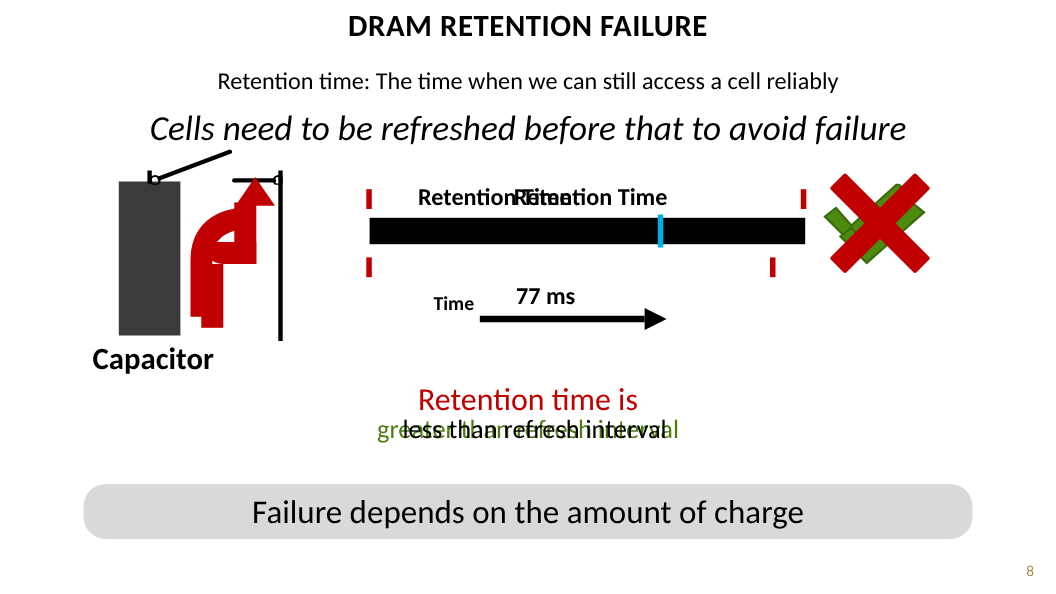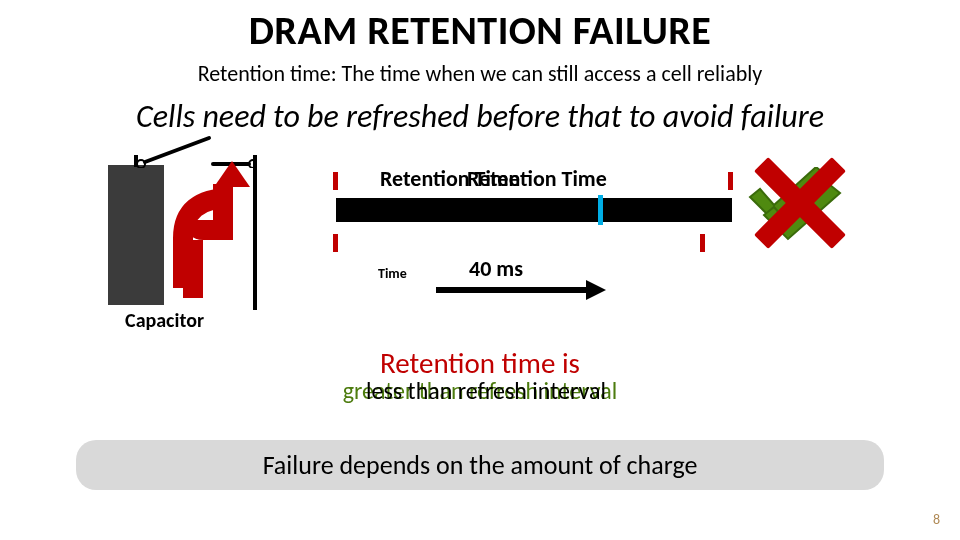--- a/index.html
+++ b/index.html
@@ -16,21 +16,21 @@
     position: relative;
     width: 960px;
     height: 540px;
   }
   .title {
     position: absolute;
     top: 6px;
     left: 0;
     width: 100%;
     text-align: center;
-    font-size: 40px;
+    font-size: 28px;
     font-weight: 800;
     letter-spacing: 0.5px;
   }
   .line1 {
     position: absolute;
     top: 60px;
     left: 0;
     width: 100%;
     text-align: center;
     font-size: 22px;
@@ -108,23 +108,23 @@
     height: 0;
     border-left: 18px solid transparent;
     border-right: 18px solid transparent;
     border-bottom: 26px solid #c00000;
   }
   .cap-label {
     position: absolute;
     left: 84px;
     top: 308px;
     width: 120px;
-    font-size: 20px;
-    font-weight: 700;
-    text-align: right;
+    font-size: 28px;
+    font-weight: 700;
+    text-align: left;
   }
 
   
   .rt-label1 {
     position: absolute;
     left: 380px;
     top: 165px;
     font-size: 22px;
     font-weight: 700;
   }
@@ -177,23 +177,23 @@
   }
   .refresh-ms {
     position: absolute;
     left: 469px;
     top: 255px;
     font-size: 22px;
     font-weight: 700;
   }
   .time-lbl {
     position: absolute;
-    left: 378px;
+    left: 394px;
     top: 265px;
-    font-size: 14px;
+    font-size: 18px;
     font-weight: 700;
   }
   .time-arrow-svg {
     position: absolute;
     left: 436px;
     top: 278px;
     width: 170px;
     height: 24px;
   }
   .time-arrow-svg line {
@@ -286,21 +286,21 @@
     position: absolute;
     left: 76px;
     right: 76px;
     top: 440px;
     height: 50px;
     background: #d9d9d9;
     border-radius: 20px;
     display: flex;
     align-items: center;
     justify-content: center;
-    font-size: 26px;
+    font-size: 30px;
   }
   .page-num {
     position: absolute;
     right: 20px;
     bottom: 12px;
     font-size: 14px;
     color: #b08a56;
   }
 </style>
 </head>
@@ -336,21 +336,21 @@
 
   <span class="rt-label1">Retention Time</span>
   <span class="rt-label2">Retention Time</span>
   <div class="rt-tick-left"></div>
   <div class="rt-tick-right"></div>
   <div class="black-bar"></div>
   <div class="cyan-mark"></div>
 
   <div class="ri-tick-left"></div>
   <div class="ri-tick-right"></div>
-  <span class="refresh-ms">40 ms</span>
+  <span class="refresh-ms">77 ms</span>
   <span class="time-lbl">Time</span>
   <svg class="time-arrow-svg" viewBox="0 0 170 24">
     <line x1="0" y1="12" x2="150" y2="12"></line>
     <polygon points="150,2 170,12 150,22"></polygon>
   </svg>
 
   <div class="checks">
     <div class="check" style="left:4px;top:4px">
       <svg viewBox="0 0 88 60">
           <path d="M 6 30 L 30 54 L 82 8 L 72 0 L 30 38 L 16 22 Z"></path>

